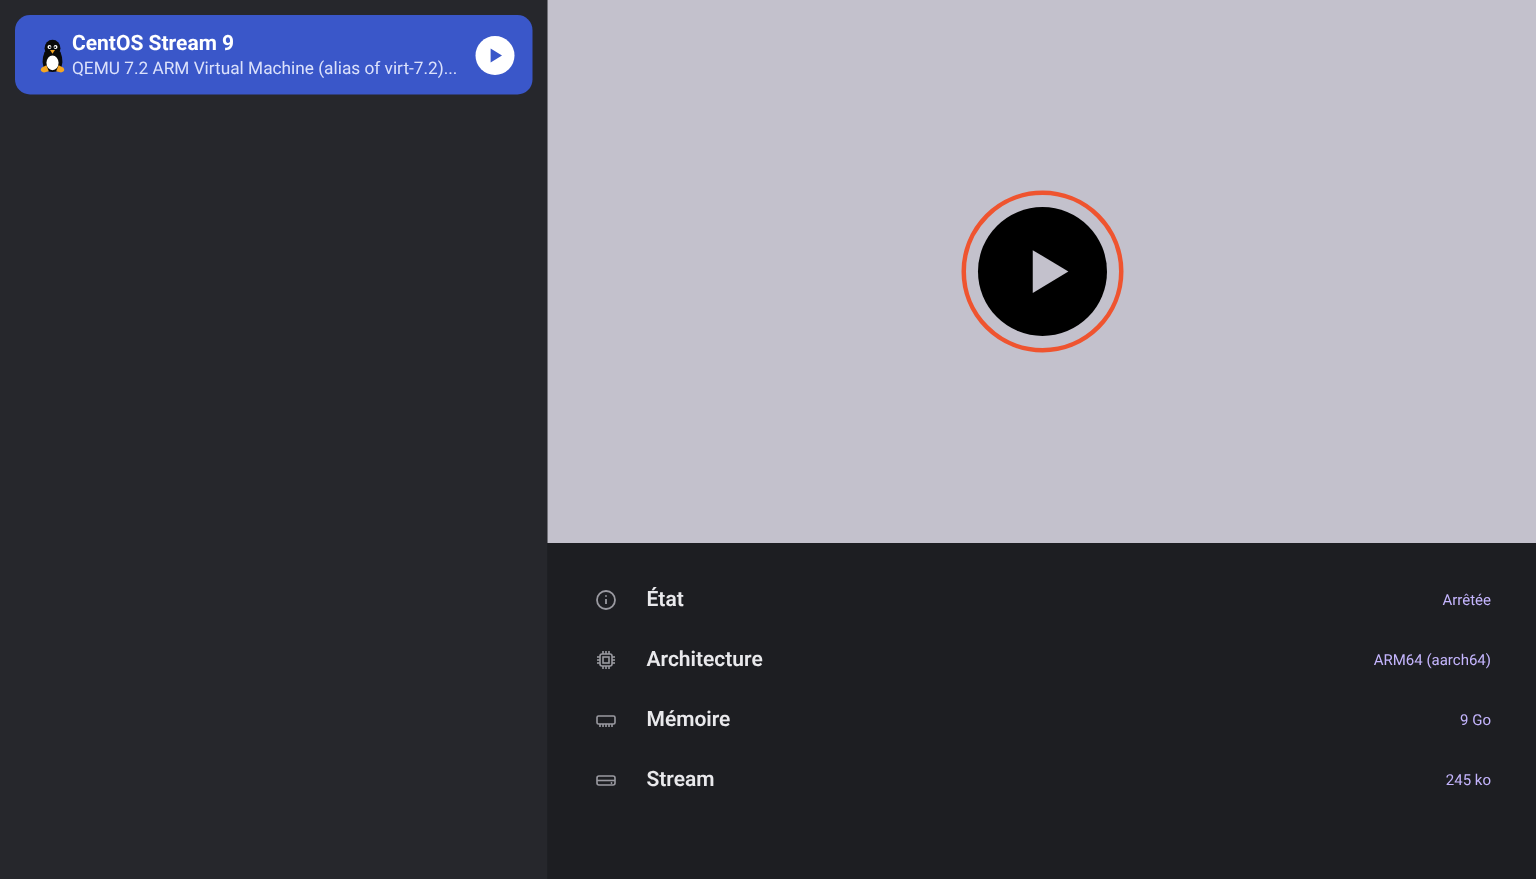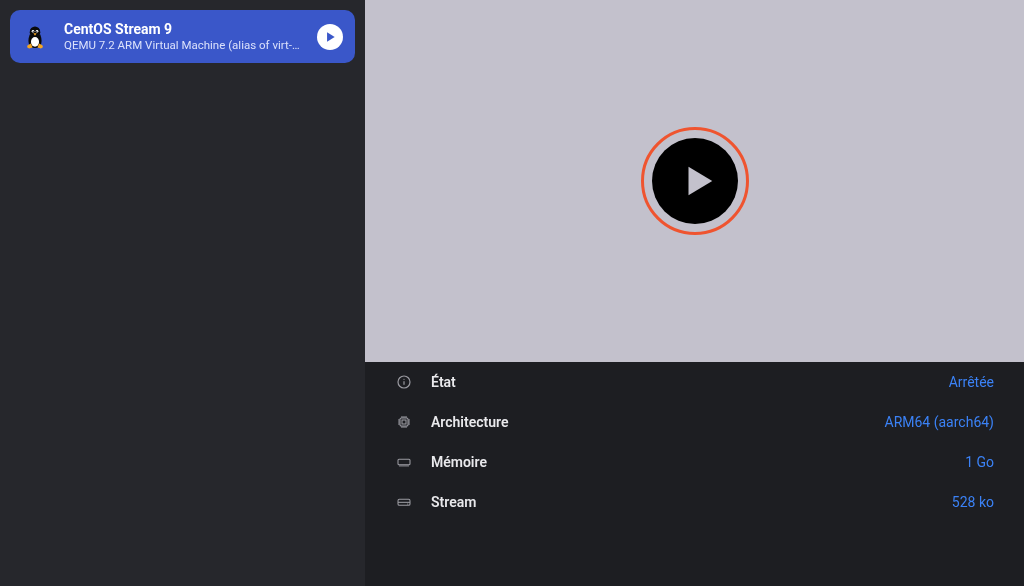--- a/index.html
+++ b/index.html
@@ -22,21 +22,21 @@
       flex-shrink: 0;
       background: #26272c;
       padding: 10px;
     }
     .vm-card {
       background: #3a57c9;
       border-radius: 10px;
       padding: 10px 12px;
       display: flex;
       align-items: center;
-      gap: 16px;
+      gap: 0;
       cursor: pointer;
     }
     .vm-icon {
       width: 26px;
       height: 26px;
       flex-shrink: 0;
       display: flex;
       align-items: center;
       justify-content: center;
     }
@@ -105,21 +105,21 @@
       border-radius: 50%;
       background: #000;
       display: flex;
       align-items: center;
       justify-content: center;
     }
     .big-play-inner svg { display:block; margin-left:6px; }
 
     .details {
       flex: 1;
-      padding: 0 30px 0 30px;
+      padding: 18px 30px 0 30px;
     }
     .detail-row {
       display: flex;
       align-items: center;
       height: 40px;
       gap: 18px;
     }
     .detail-icon {
       width: 18px;
       height: 18px;
@@ -131,22 +131,22 @@
     }
     .detail-icon svg { display:block; }
     .detail-label {
       font-size: 14px;
       font-weight: 600;
       color: #e9e9ec;
       flex-shrink: 0;
     }
     .detail-spacer { flex: 1; }
     .detail-value {
-      font-size: 14px;
-      color: #3b82f6;
+      font-size: 10px;
+      color: #c4b5fd;
     }
   </style>
 </head>
 <body>
 
 <div class="app">
   <aside class="sidebar">
     <div class="vm-card">
       <div class="vm-icon">
         <svg viewBox="0 0 64 64" width="26" height="26">
@@ -230,30 +230,30 @@
             <rect x="3" y="8" width="18" height="8" rx="1.5"></rect>
             <line x1="6" y1="16" x2="6" y2="19"></line>
               <line x1="9" y1="16" x2="9" y2="19"></line>
             <line x1="12" y1="16" x2="12" y2="19"></line>
               <line x1="15" y1="16" x2="15" y2="19"></line>
             <line x1="18" y1="16" x2="18" y2="19"></line>
           </svg>
         </span>
         <span class="detail-label">Mémoire</span>
         <span class="detail-spacer"></span>
-        <span class="detail-value">1 Go</span>
+        <span class="detail-value">9 Go</span>
       </div>
 
       <div class="detail-row">
         <span class="detail-icon">
           <svg viewBox="0 0 24 24" width="16" height="16" fill="none" stroke="#9a9aa1" stroke-width="1.6">
             <rect x="3" y="8" width="18" height="9" rx="2"></rect>
             <line x1="3" y1="12.5" x2="21" y2="12.5"></line>
             <circle cx="17.5" cy="15" r="0.9" fill="#9a9aa1" stroke="none"></circle>
           </svg>
         </span>
         <span class="detail-label">Stream</span>
         <span class="detail-spacer"></span>
-        <span class="detail-value">528 ko</span>
+        <span class="detail-value">245 ko</span>
       </div>
     </div>
   </main>
 </div>
 
 </body></html>

